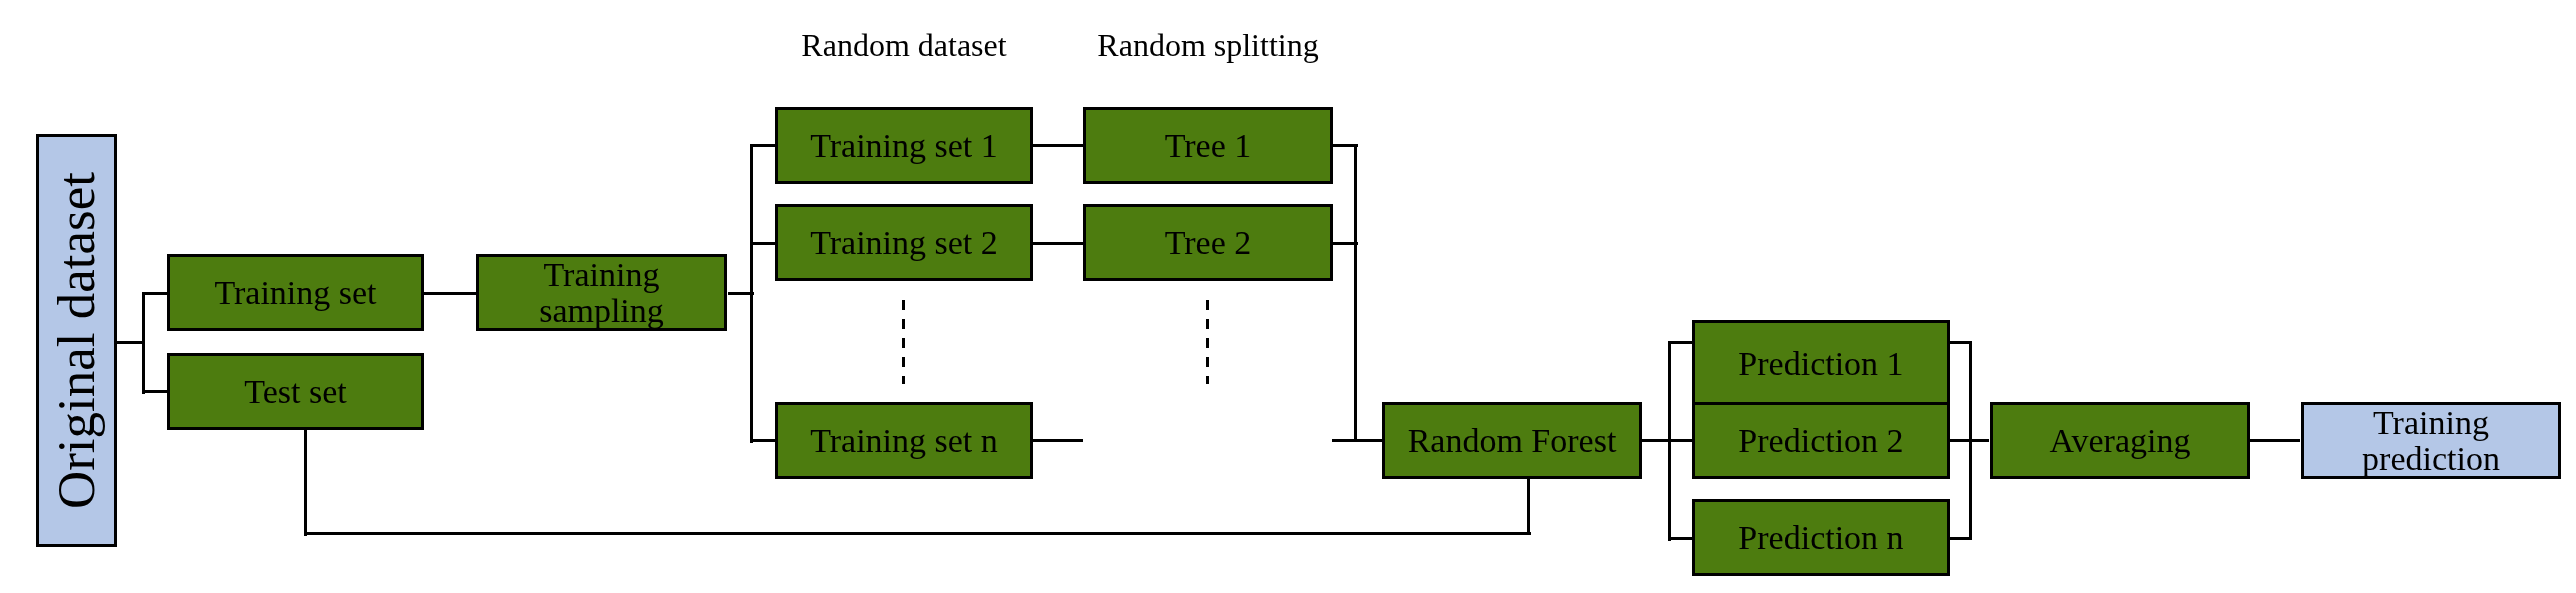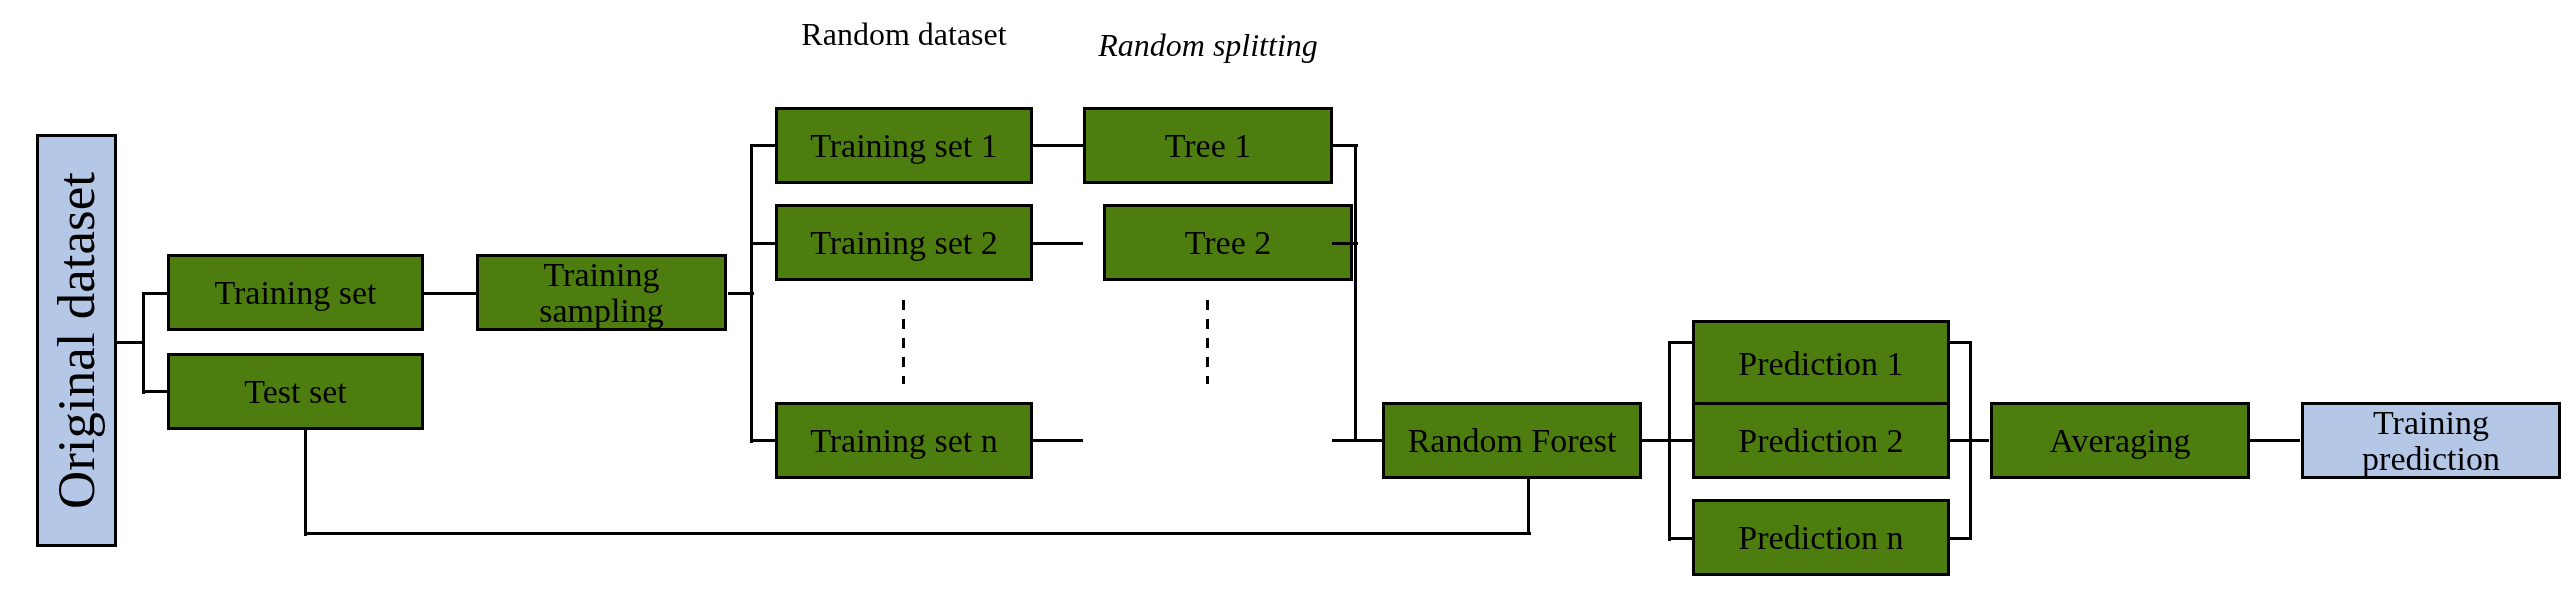--- a/index.html
+++ b/index.html
@@ -43,22 +43,22 @@
     position: absolute;
     width: 3.4px;
     background: repeating-linear-gradient(180deg, #000000 0px, #000000 10px, transparent 10px, transparent 19px);
   }
 </style>
 </head>
 <body>
 
 <div id="canvas">
 
-  <div class="col-label" style="left:775px; top:16px; width:258px;">Random dataset</div>
-  <div class="col-label" style="left:1083px; top:27px; width:250px;font-style:italic;">Random splitting</div>
+  <div class="col-label" style="left:775px; top:27px; width:258px;">Random dataset</div>
+  <div class="col-label" style="left:1083px; top:27px; width:250px;">Random splitting</div>
 
   <div class="node" style="left: 36px; top: 134px; width: 81px; height: 413px; background: rgb(180, 199, 231);">
     <span class="vlabel">Original dataset</span>
   </div>
 
   <div class="node" style="left:167px; top:254px; width:257px; height:77px;">
     <span>Training set</span>
   </div>
 
   <div class="node" style="left:167px; top:353px; width:257px; height:77px;">
@@ -78,21 +78,21 @@
   <div class="node" style="left:775px; top:204px; width:258px; height:77px;">
     <span>Training set 2</span>
   </div>
   <div class="node" style="left:775px; top:402px; width:258px; height:77px;">
     <span>Training set n</span>
   </div>
 
   <div class="node" style="left:1083px; top:107px; width:250px; height:77px;">
     <span>Tree 1</span>
   </div>
-  <div class="node" style="left:1083px; top:204px; width:250px; height:77px;margin-left:20px;">
+  <div class="node" style="left:1083px; top:204px; width:250px; height:77px;">
     <span>Tree 2</span>
   </div>
 
   <div class="node" style="left:1382px; top:402px; width:260px; height:77px;">
     <span>Random Forest</span>
   </div>
 
   <div class="node" style="left:1692px; top:320px; width:258px; height:88px;">
     <span>Prediction 1</span>
   </div>

